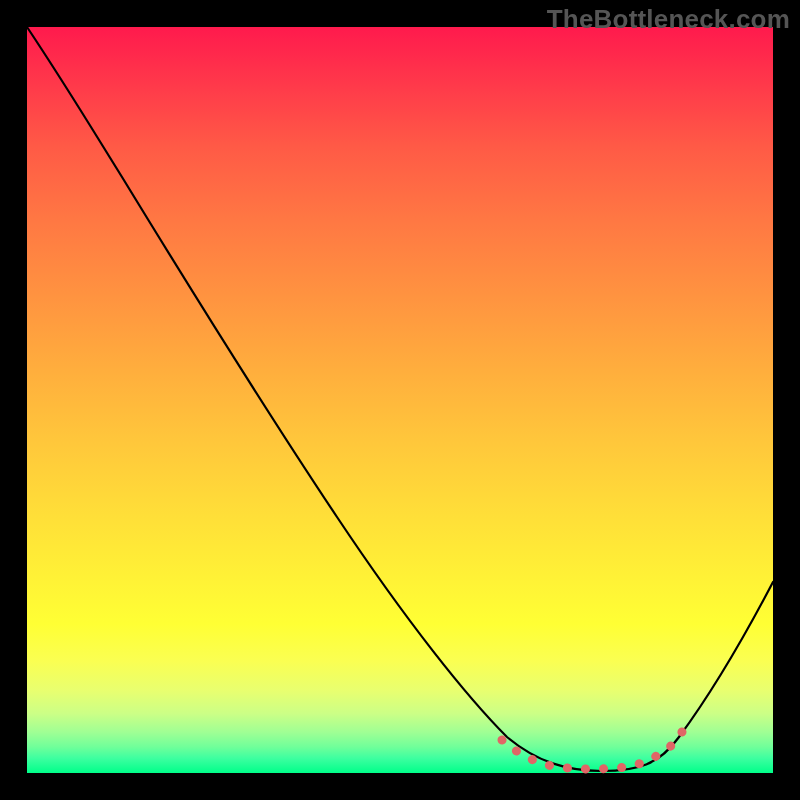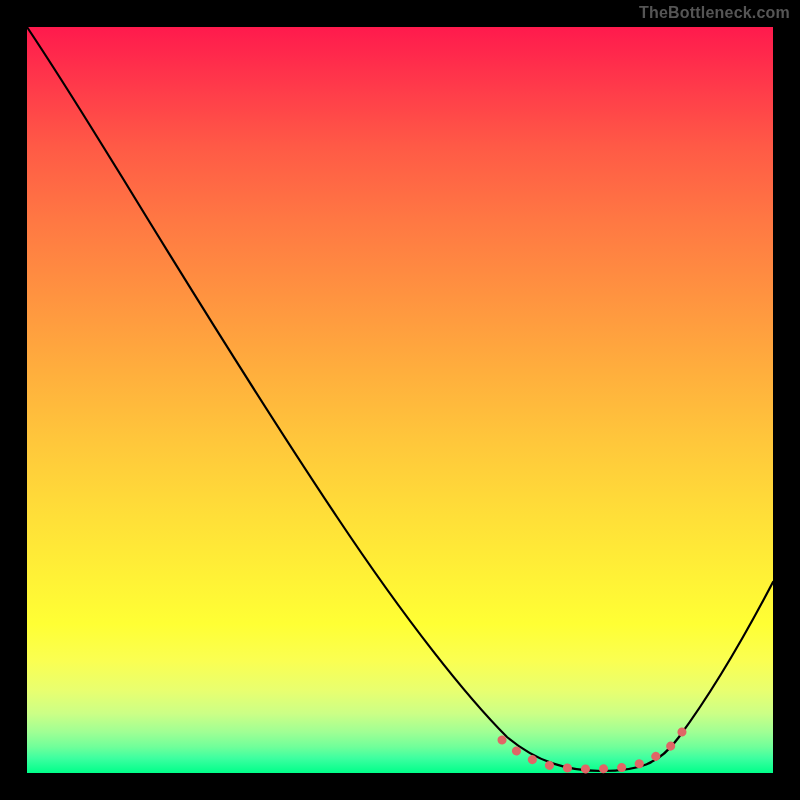--- a/index.html
+++ b/index.html
@@ -9,21 +9,21 @@
     height: 800px;
     background: #000;
     overflow: hidden;
     font-family: Arial, Helvetica, sans-serif;
   }
   .watermark {
     position: absolute;
     top: 4px;
     right: 10px;
     color: #555;
-    font-size: 16px;
+    font-size: 26px;
     font-weight: bold;
     z-index: 10;
     letter-spacing: 0.2px;
   }
   .frame {
     position: absolute;
     top: 27px;
     left: 27px;
     width: 746px;
     height: 746px;

